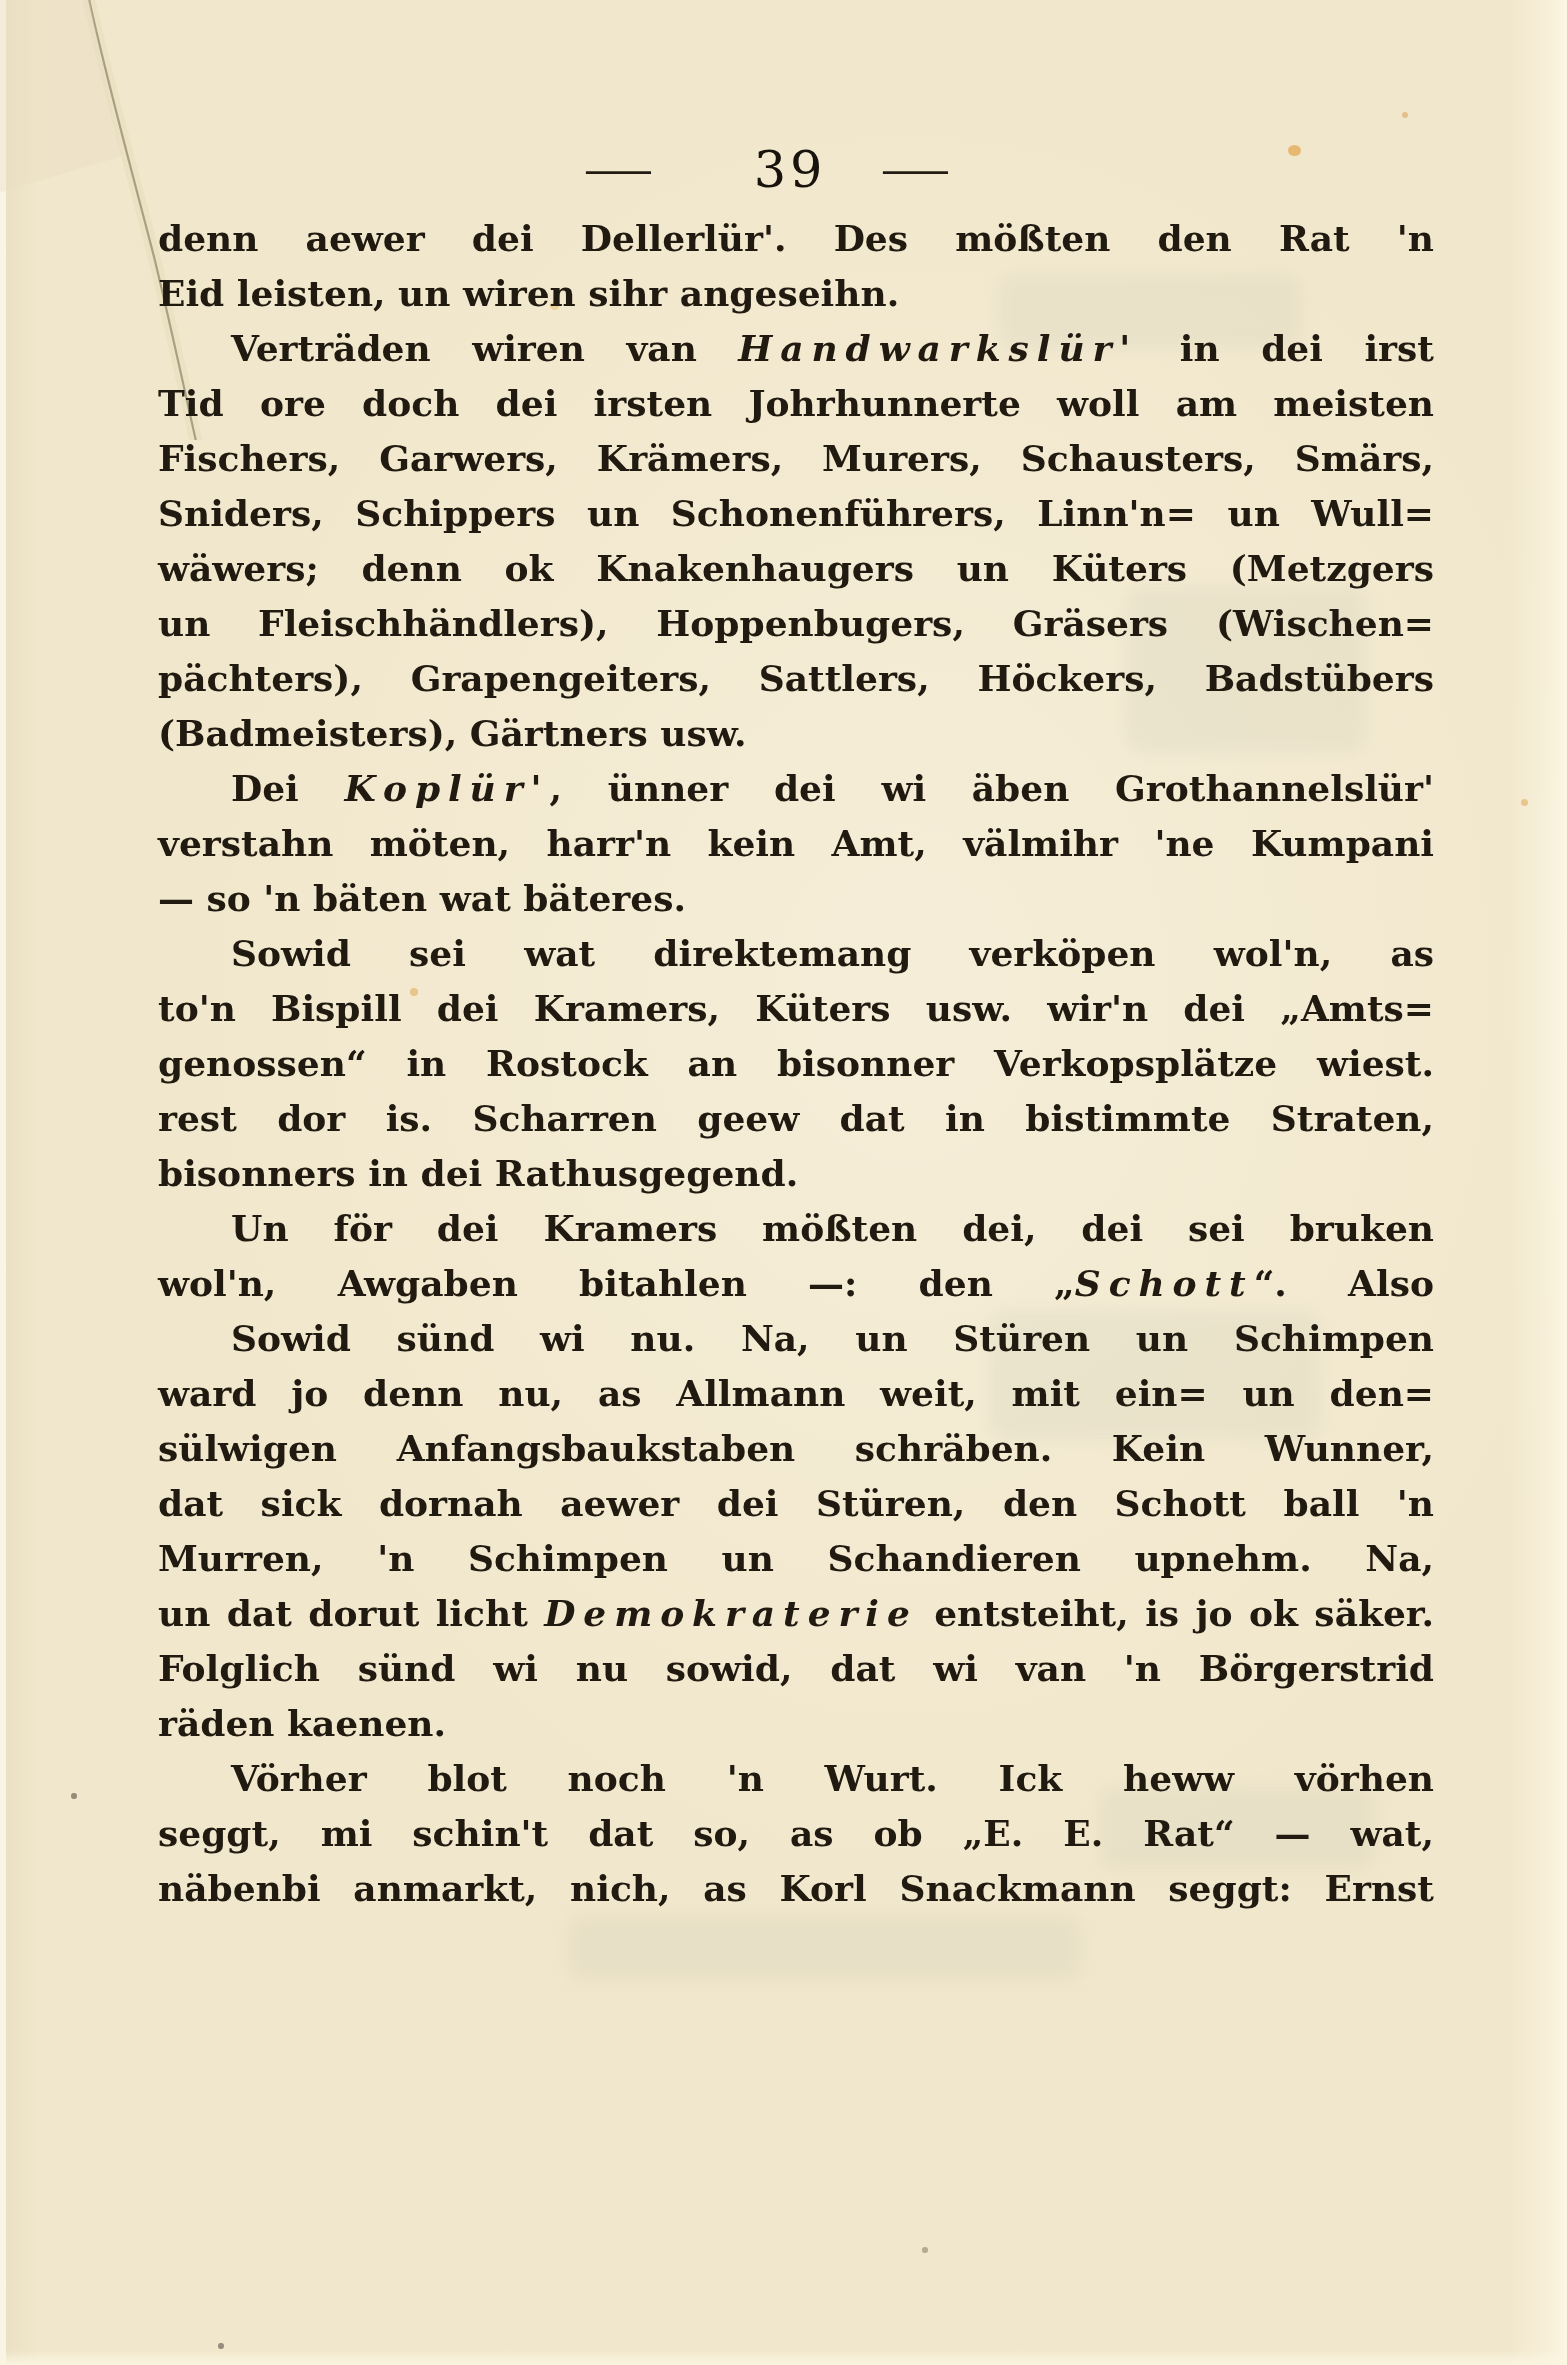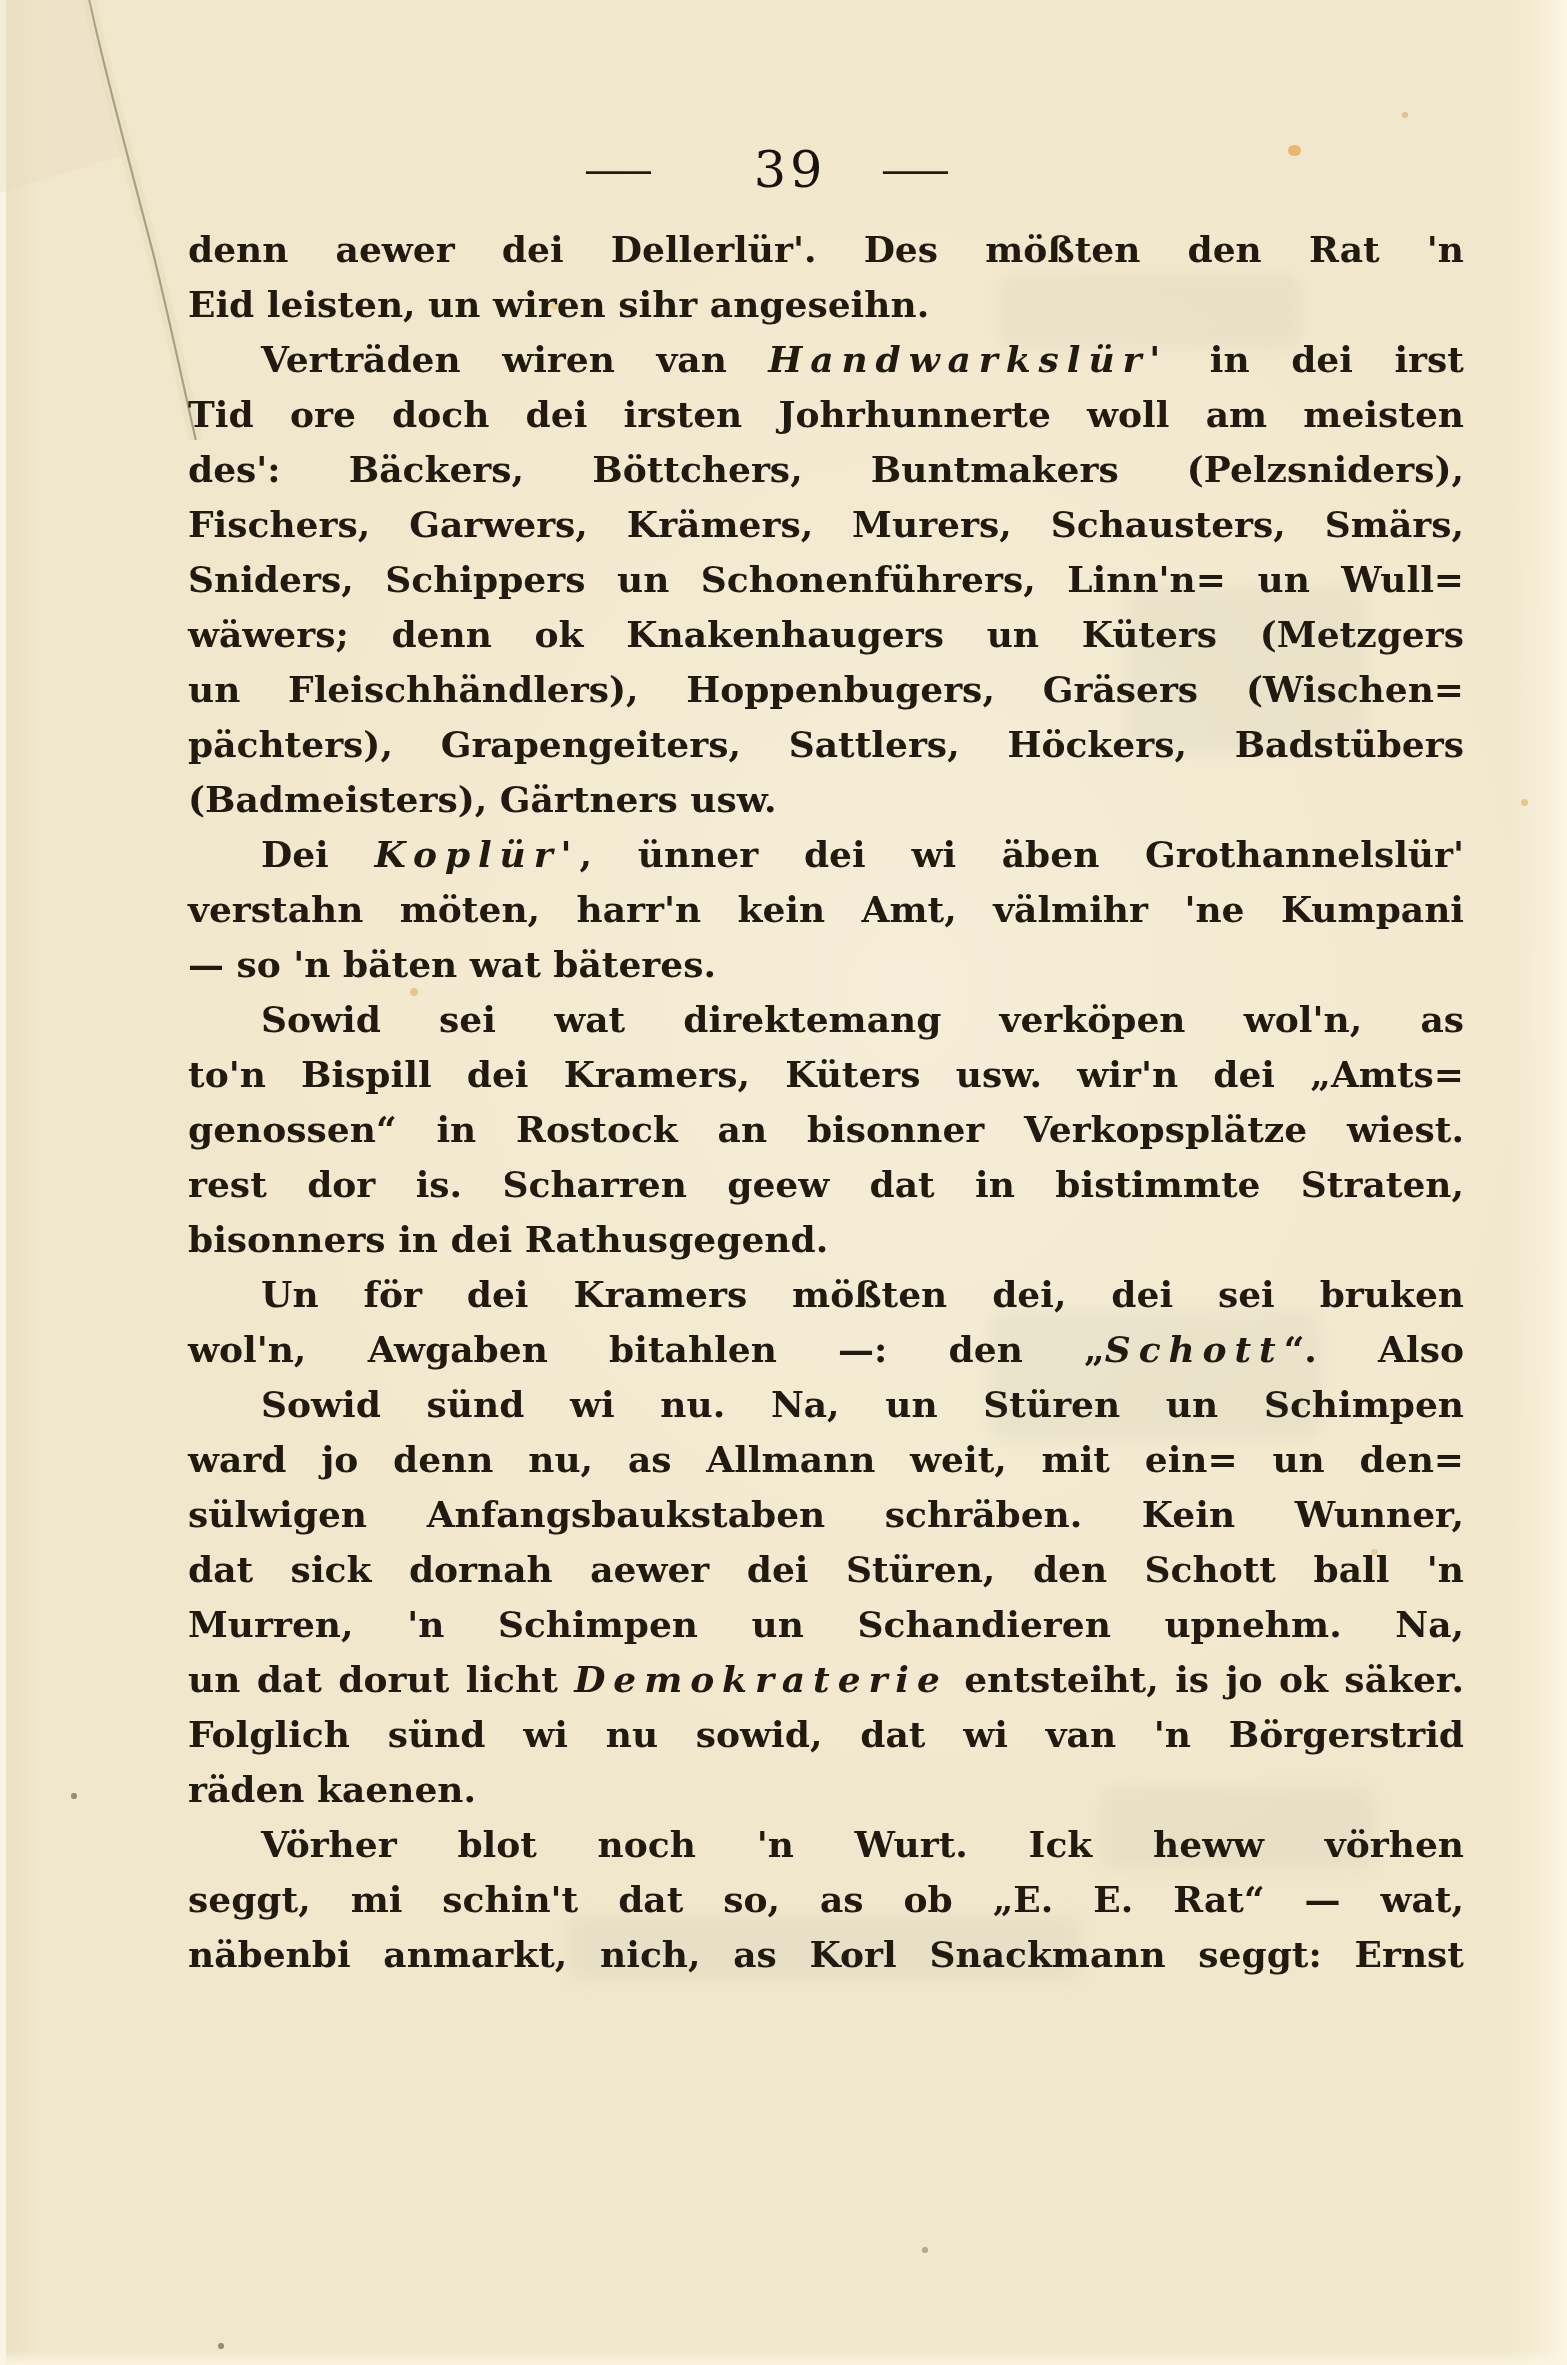--- a/index.html
+++ b/index.html
@@ -23,21 +23,21 @@
   
   .page-header{
     position:absolute;top:134px;left:0;width:100%;height:70px;
     display:flex;justify-content:center;align-items:center;gap:68px;
     transform:translateX(-16.5px);
   }
   .page-header .dash{font-size:42px;font-weight:400;transform:scaleX(1.7);color:#221b11;}
   .page-header .num{font-size:51px;font-weight:500;letter-spacing:3.7px;color:#18130c;margin-left:46px;}
 
   
-  .text-block{position:absolute;left:158px;top:222px;width:1276px;margin-left:30px;}
+  .text-block{position:absolute;left:158px;top:211px;width:1276px;}
   .line{
     height:55px;line-height:55px;
     font-size:36px;font-weight:bold;
     text-align:justify;text-align-last:justify;text-justify:inter-word;
     text-rendering:optimizeLegibility;
   }
   .line.indent{padding-left:73px;}
   .line.end{text-align-last:left;}
   .sp{letter-spacing:.22em;font-style:italic;} 
 
@@ -80,21 +80,20 @@
     <span class="dash">—</span>
     <span class="num">39</span>
     <span class="dash">—</span>
   </div>
 
   <div class="text-block">
       <div class="line">denn aewer dei Dellerlür'. Des mößten den Rat 'n</div>
       <div class="line end">Eid leisten, un wiren sihr angeseihn.</div>
       <div class="line indent">Verträden wiren van <span class="sp">Handwarkslür'</span> in dei irst</div>
       <div class="line">Tid ore doch dei irsten Johrhunnerte woll am meisten</div>
-      <div class="line">des': Bäckers, Böttchers, Buntmakers (Pelzsniders),</div>
       <div class="line">Fischers, Garwers, Krämers, Murers, Schausters, Smärs,</div>
       <div class="line">Sniders, Schippers un Schonenführers, Linn'n= un Wull=</div>
       <div class="line">wäwers; denn ok Knakenhaugers un Küters (Metzgers</div>
       <div class="line">un Fleischhändlers), Hoppenbugers, Gräsers (Wischen=</div>
       <div class="line">pächters), Grapengeiters, Sattlers, Höckers, Badstübers</div>
       <div class="line end">(Badmeisters), Gärtners usw.</div>
       <div class="line indent">Dei <span class="sp">Koplür'</span>, ünner dei wi äben Grothannelslür'</div>
       <div class="line">verstahn möten, harr'n kein Amt, välmihr 'ne Kumpani</div>
       <div class="line end">— so 'n bäten wat bäteres.</div>
       <div class="line indent">Sowid sei wat direktemang verköpen wol'n, as</div>

